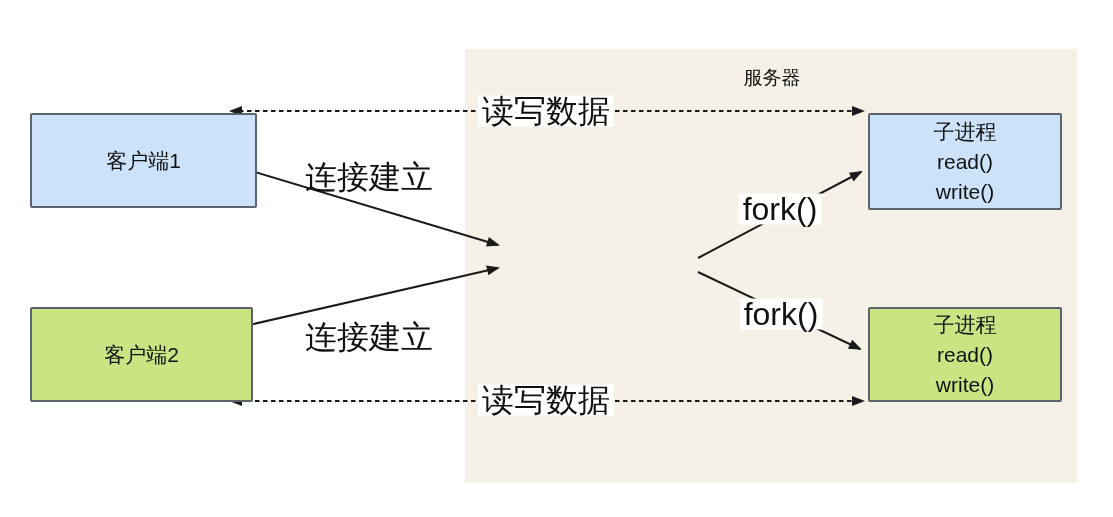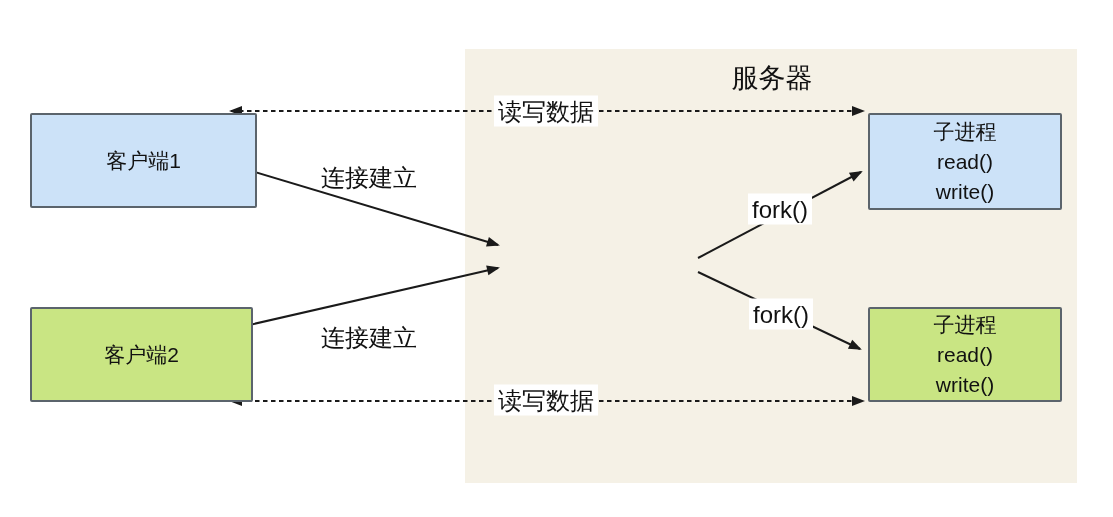--- a/index.html
+++ b/index.html
@@ -6,39 +6,39 @@
   .canvas {
     position:relative; width:1113px; height:517px; background:#ffffff;
     font-family:"Liberation Sans", sans-serif; color:#111; overflow:hidden;
   }
   .server-region {
     position:absolute; left:465px; top:49px; width:612px; height:434px;
     background:#f5f1e6;
   }
   .region-label {
     position:absolute; left:772px; top:78px; transform:translate(-50%,-50%);
-    font-size:27px; white-space:nowrap;
+    font-size:19px; white-space:nowrap;
   }
   .node {
     position:absolute; box-sizing:border-box;
     display:flex; flex-direction:column; align-items:center; justify-content:center;
     font-size:21px; line-height:31px; text-align:center;
     border:2px solid #5b646c; border-radius:2px;
   }
   .blue   { background:#cce2f8; }
   .green  { background:#c9e583; }
   .orange { background:#f8d1a2; border-color:#c98c30; }
   .client1 { left:30px;  top:113px; width:227px; height:95px; }
   .client2 { left:30px;  top:307px; width:223px; height:95px; }
   .parent  { left:503px; top:209px; width:194px; height:98px; line-height:32px; }
   .child1  { left:868px; top:113px; width:194px; height:97px; line-height:30px; }
   .child2  { left:868px; top:307px; width:194px; height:95px; line-height:30px; }
   .edge-label {
     position:absolute; transform:translate(-50%,-50%);
-    font-size:24px; line-height:31px; background:#ffffff; padding:0 4px;
+    font-size:32px; line-height:31px; background:#ffffff; padding:0 4px;
     white-space:nowrap;
   }
   .lbl-rw-top      { left:546px; top:111px; }
   .lbl-rw-bottom   { left:546px; top:400px; }
   .lbl-conn-top    { left:369px; top:177px; background:transparent; }
   .lbl-conn-bottom { left:369px; top:337px; background:transparent; }
   .lbl-fork-top    { left:780px; top:209px; }
   .lbl-fork-bottom { left:781px; top:314px; }
   svg.arrows { position:absolute; left:0; top:0; width:1113px; height:517px; }
   svg.arrows line { stroke:#1a1a1a; stroke-width:2; }

